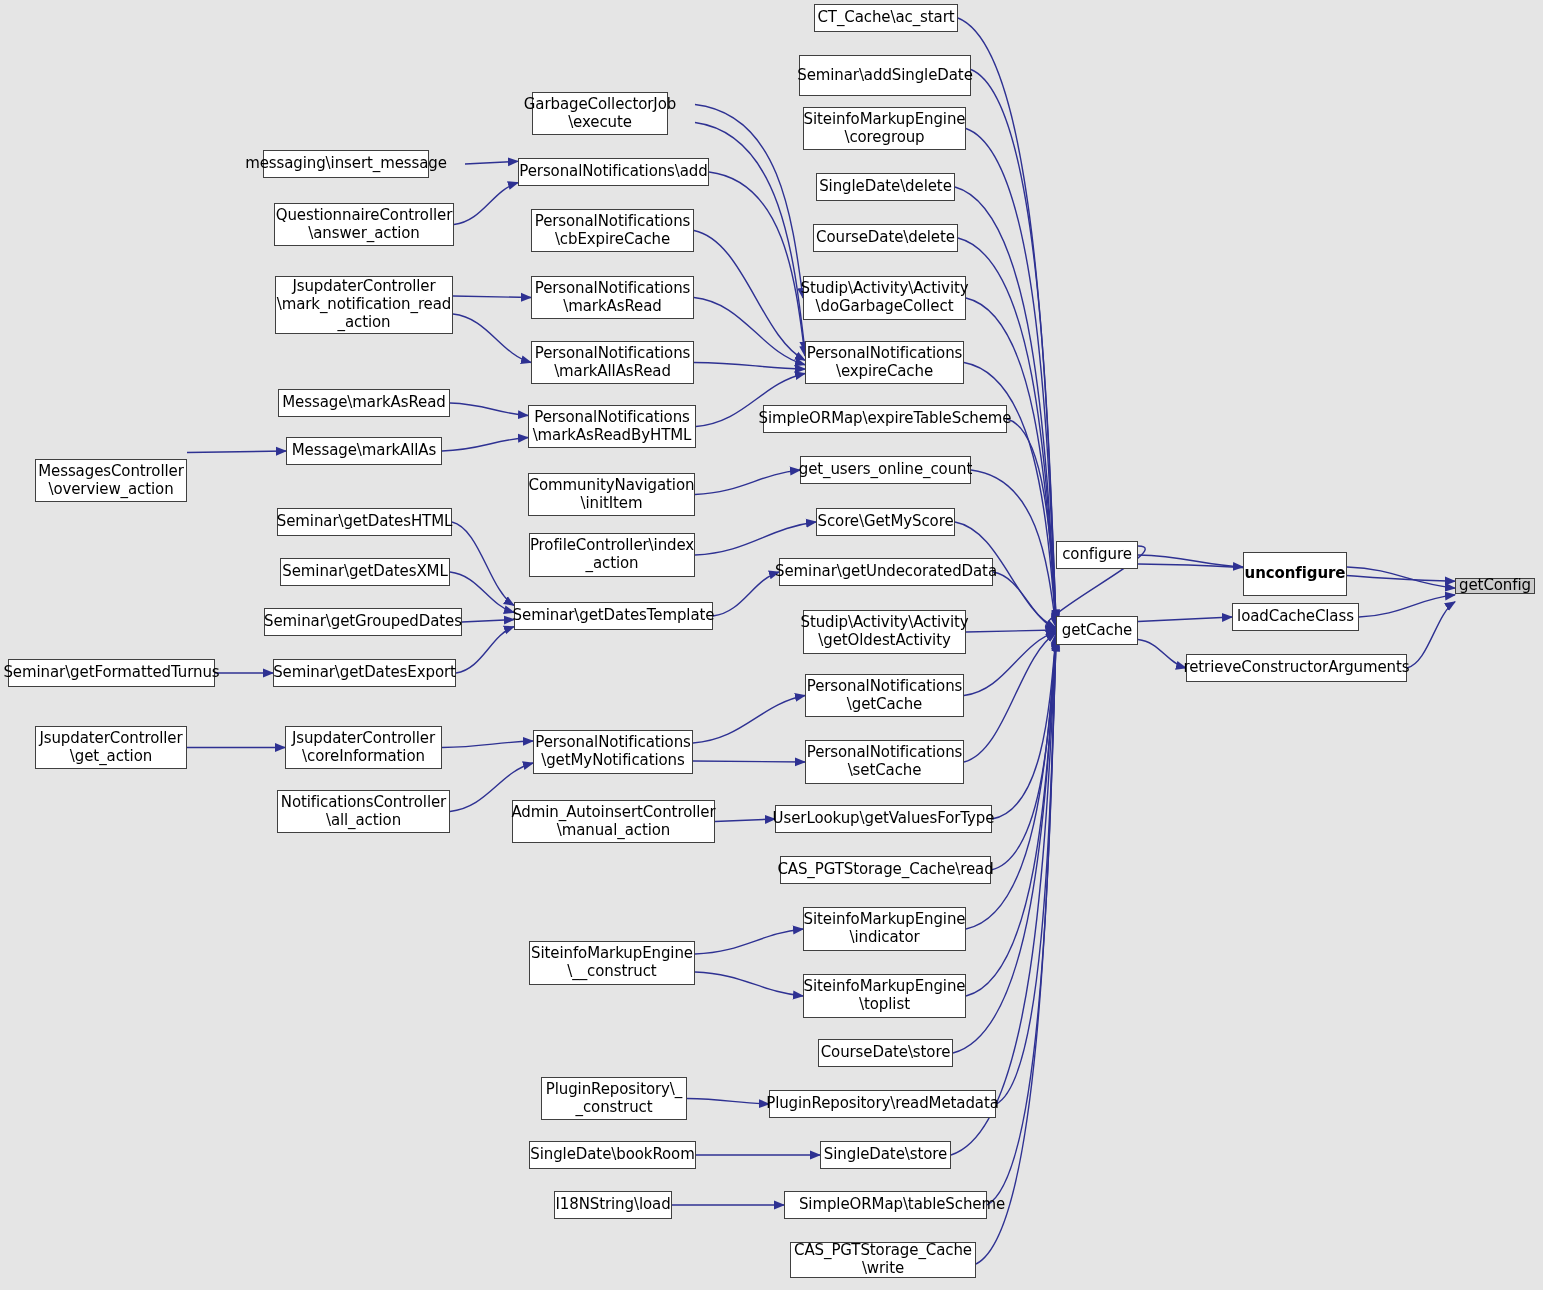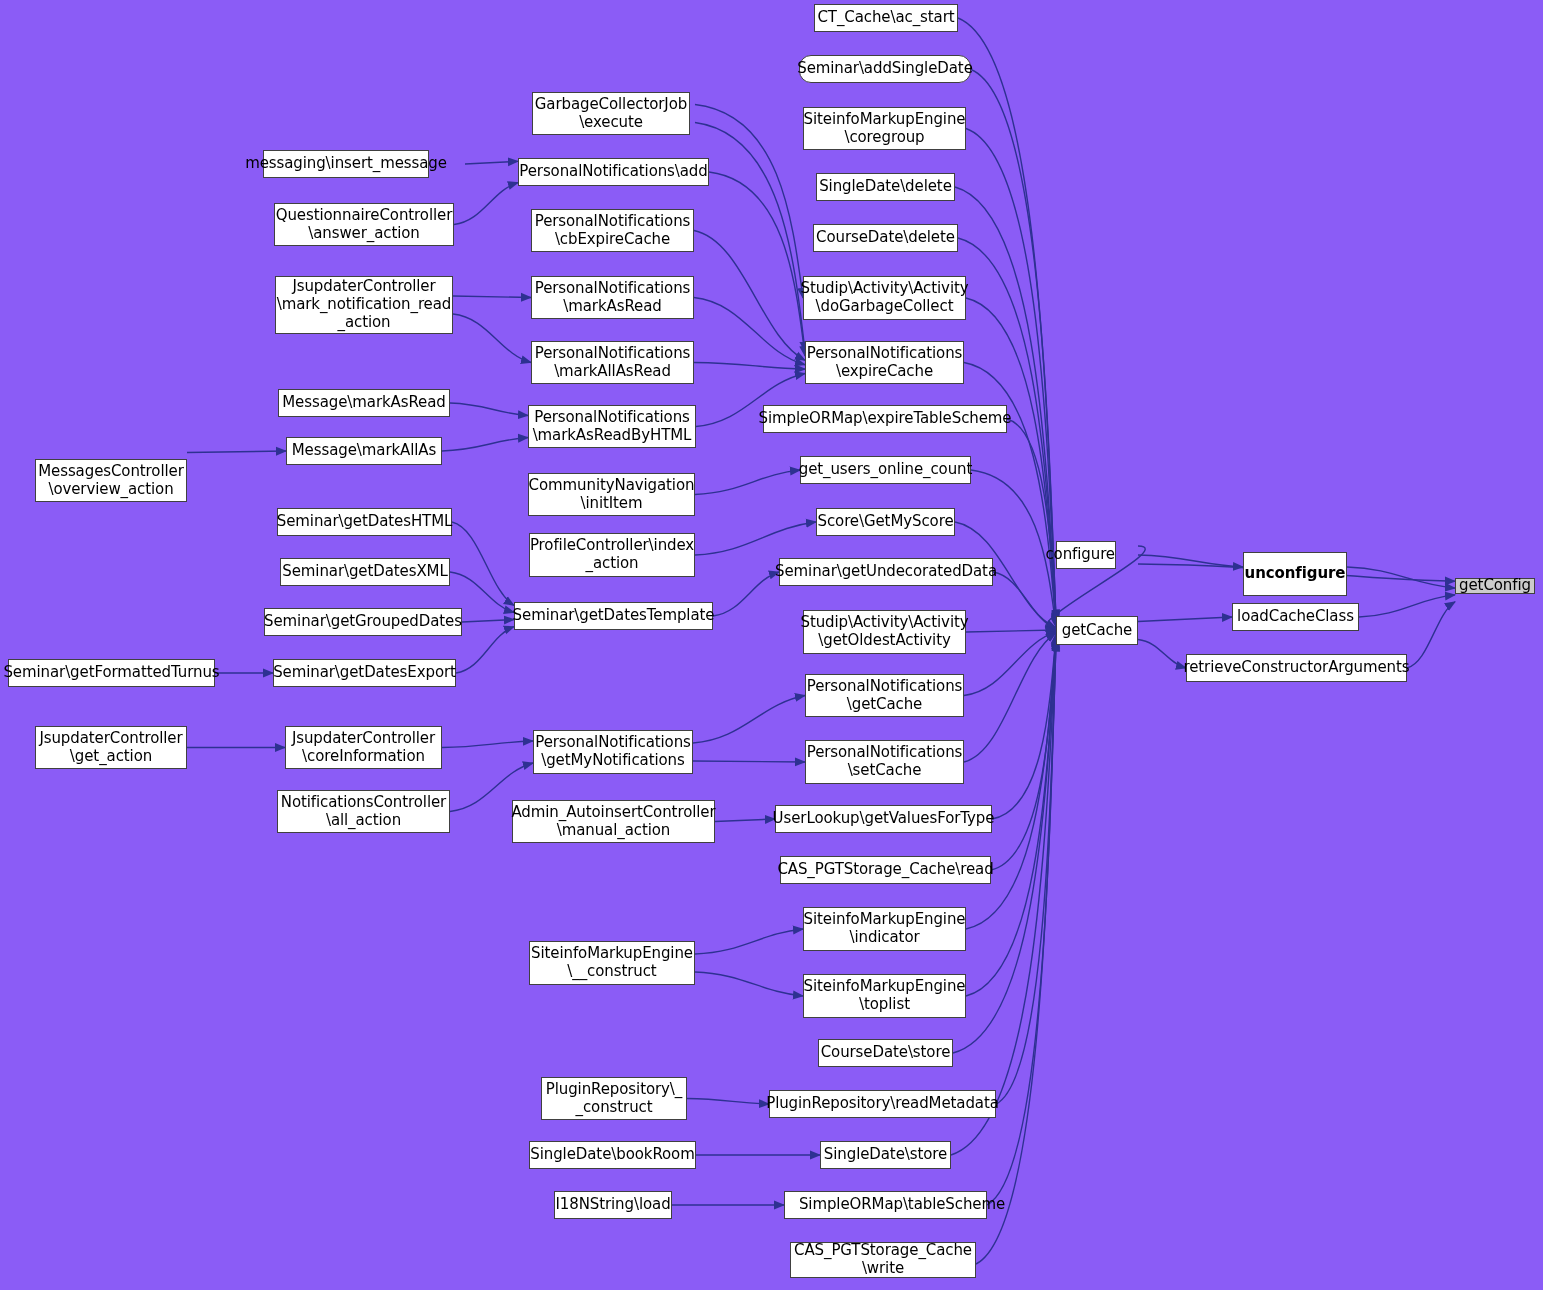--- a/index.html
+++ b/index.html
@@ -4,21 +4,21 @@
 <style>
   html, body {
     margin: 0;
     padding: 0;
     background: #ffffff;
   }
   #canvas {
     position: relative;
     width: 1543px;
     height: 1290px;
-    background: #8b5cf6;
+    background: #e5e5e5;
     font-family: "DejaVu Sans", "Liberation Sans", sans-serif;
     overflow: hidden;
   }
   #edge-layer {
     position: absolute;
     left: 0;
     top: 0;
     width: 1543px;
     height: 1290px;
     pointer-events: none;
@@ -115,26 +115,26 @@
         <path d="M 996 1104 C 1042.8 1080.7315217391304, 1050 834.0856521739131, 1056 638.6304347826087" fill="none" stroke="#2e3192" stroke-width="1.4" marker-end="url(#arrowhead)"></path>
         <path d="M 696 1155 L 820 1155" fill="none" stroke="#2e3192" stroke-width="1.4" marker-end="url(#arrowhead)"></path>
         <path d="M 951 1155 C 1032.9 1129.229347826087, 1045.5 856.0604347826087, 1056 639.5869565217391" fill="none" stroke="#2e3192" stroke-width="1.4" marker-end="url(#arrowhead)"></path>
         <path d="M 672 1205 L 784 1205" fill="none" stroke="#2e3192" stroke-width="1.4" marker-end="url(#arrowhead)"></path>
         <path d="M 987 1205 C 1040.82 1176.7771739130435, 1049.1 877.6152173913044, 1056 640.5434782608696" fill="none" stroke="#2e3192" stroke-width="1.4" marker-end="url(#arrowhead)"></path>
         <path d="M 976 1264 C 1038.4 1232.875, 1048 902.95, 1056 641.5" fill="none" stroke="#2e3192" stroke-width="1.4" marker-end="url(#arrowhead)"></path>
       </g>
   </svg>
   <div id="nodes-group">
       <div class="node" style="left: 814px; top: 4px; width: 144px; height: 28px;"><span>CT_Cache\ac_start</span></div>
-      <div class="node" style="left: 799px; top: 55px; width: 172px; height: 28px; border-radius: 12px;"><span>Seminar\addSingleDate</span></div>
+      <div class="node" style="left: 799px; top: 55px; width: 172px; height: 41px;"><span>Seminar\addSingleDate</span></div>
       <div class="node" style="left: 803px; top: 107px; width: 163px; height: 43px;"><span>SiteinfoMarkupEngine
 \coregroup</span></div>
       <div class="node" style="left: 816px; top: 173px; width: 139px; height: 28px;"><span>SingleDate\delete</span></div>
       <div class="node" style="left: 813px; top: 224px; width: 145px; height: 28px;"><span>CourseDate\delete</span></div>
-      <div class="node" style="left: 532px; top: 92px; width: 158px; height: 43px;"><span>GarbageCollectorJob
+      <div class="node" style="left: 532px; top: 92px; width: 136px; height: 43px;"><span>GarbageCollectorJob
 \execute</span></div>
       <div class="node" style="left: 263px; top: 150px; width: 166px; height: 28px;"><span>messaging\insert_message</span></div>
       <div class="node" style="left: 518px; top: 158px; width: 191px; height: 28px;"><span>PersonalNotifications\add</span></div>
       <div class="node" style="left: 274px; top: 203px; width: 180px; height: 43px;"><span>QuestionnaireController
 \answer_action</span></div>
       <div class="node" style="left: 531px; top: 209px; width: 163px; height: 43px;"><span>PersonalNotifications
 \cbExpireCache</span></div>
       <div class="node" style="left: 275px; top: 276px; width: 178px; height: 58px;"><span>JsupdaterController
 \mark_notification_read
 _action</span></div>
@@ -153,21 +153,21 @@
       <div class="node" style="left: 35px; top: 431px; width: 152px; height: 43px; margin-top: 28px;"><span>MessagesController
 \overview_action</span></div>
       <div class="node" style="left: 286px; top: 437px; width: 156px; height: 28px;"><span>Message\markAllAs</span></div>
       <div class="node" style="left: 800px; top: 456px; width: 171px; height: 28px;"><span>get_users_online_count</span></div>
       <div class="node" style="left: 528px; top: 473px; width: 167px; height: 43px;"><span>CommunityNavigation
 \initItem</span></div>
       <div class="node" style="left: 277px; top: 508px; width: 175px; height: 28px;"><span>Seminar\getDatesHTML</span></div>
       <div class="node" style="left: 816px; top: 508px; width: 139px; height: 28px;"><span>Score\GetMyScore</span></div>
       <div class="node" style="left: 529px; top: 533px; width: 166px; height: 44px;"><span>ProfileController\index
 _action</span></div>
-      <div class="node" style="left: 1056px; top: 541px; width: 60px; height: 28px; justify-content: flex-end;"><span>configure</span></div>
+      <div class="node" style="left: 1056px; top: 541px; width: 82px; height: 28px;"><span>configure</span></div>
       <div class="node" style="left: 280px; top: 558px; width: 170px; height: 28px;"><span>Seminar\getDatesXML</span></div>
       <div class="node" style="left: 779px; top: 558px; width: 214px; height: 28px;"><span>Seminar\getUndecoratedData</span></div>
       <div class="node" style="left: 1243px; top: 552px; width: 104px; height: 44px; font-weight: bold;"><span>unconfigure</span></div>
       <div class="node highlight" style="left: 1455px; top: 578px; width: 80px; height: 16px;"><span>getConfig</span></div>
       <div class="node" style="left: 264px; top: 608px; width: 198px; height: 28px;"><span>Seminar\getGroupedDates</span></div>
       <div class="node" style="left: 514px; top: 602px; width: 199px; height: 28px;"><span>Seminar\getDatesTemplate</span></div>
       <div class="node" style="left: 1232px; top: 603px; width: 127px; height: 28px;"><span>loadCacheClass</span></div>
       <div class="node" style="left: 803px; top: 610px; width: 163px; height: 44px;"><span>Studip\Activity\Activity
 \getOldestActivity</span></div>
       <div class="node" style="left: 1056px; top: 616px; width: 82px; height: 29px;"><span>getCache</span></div>

